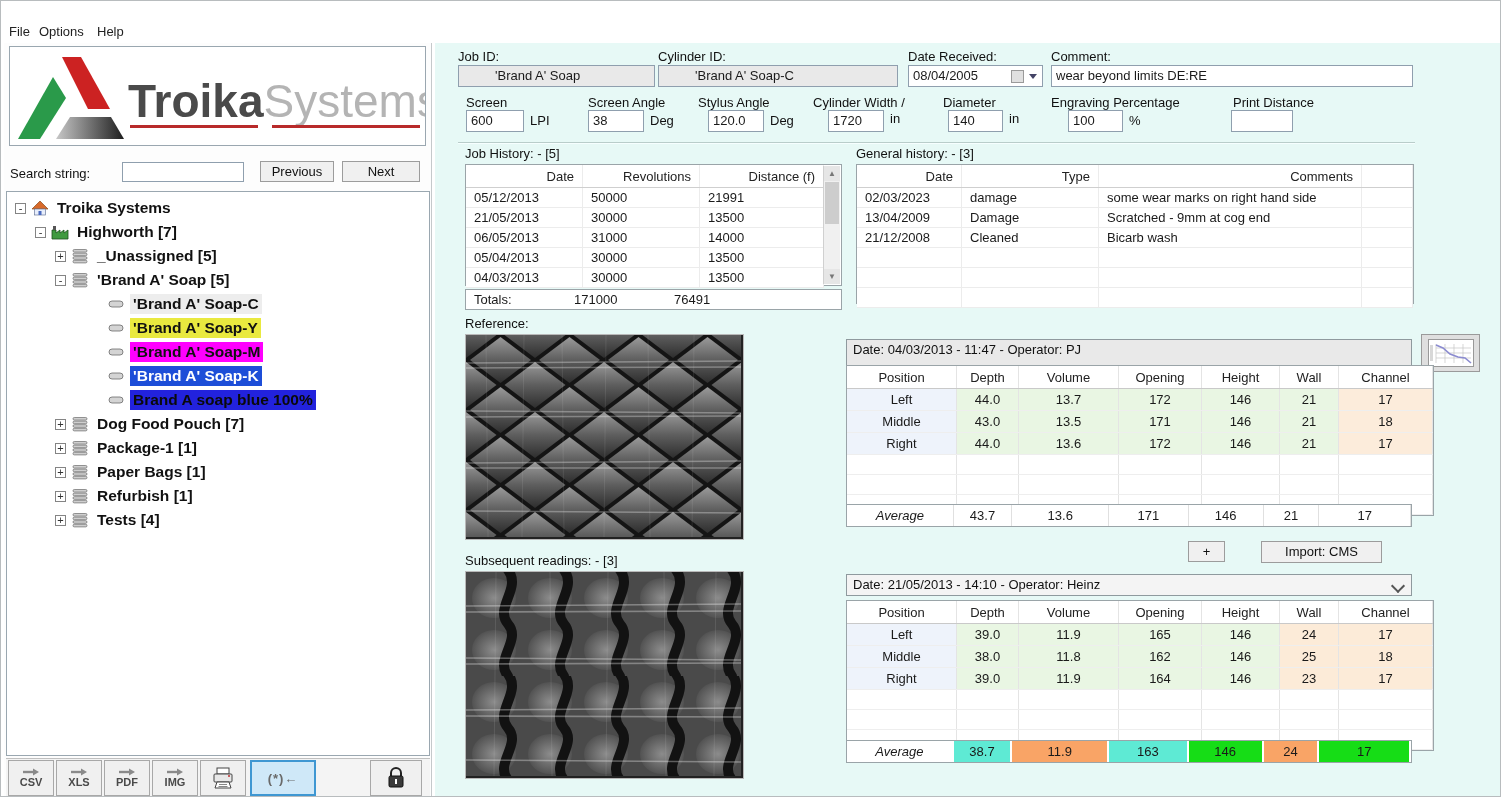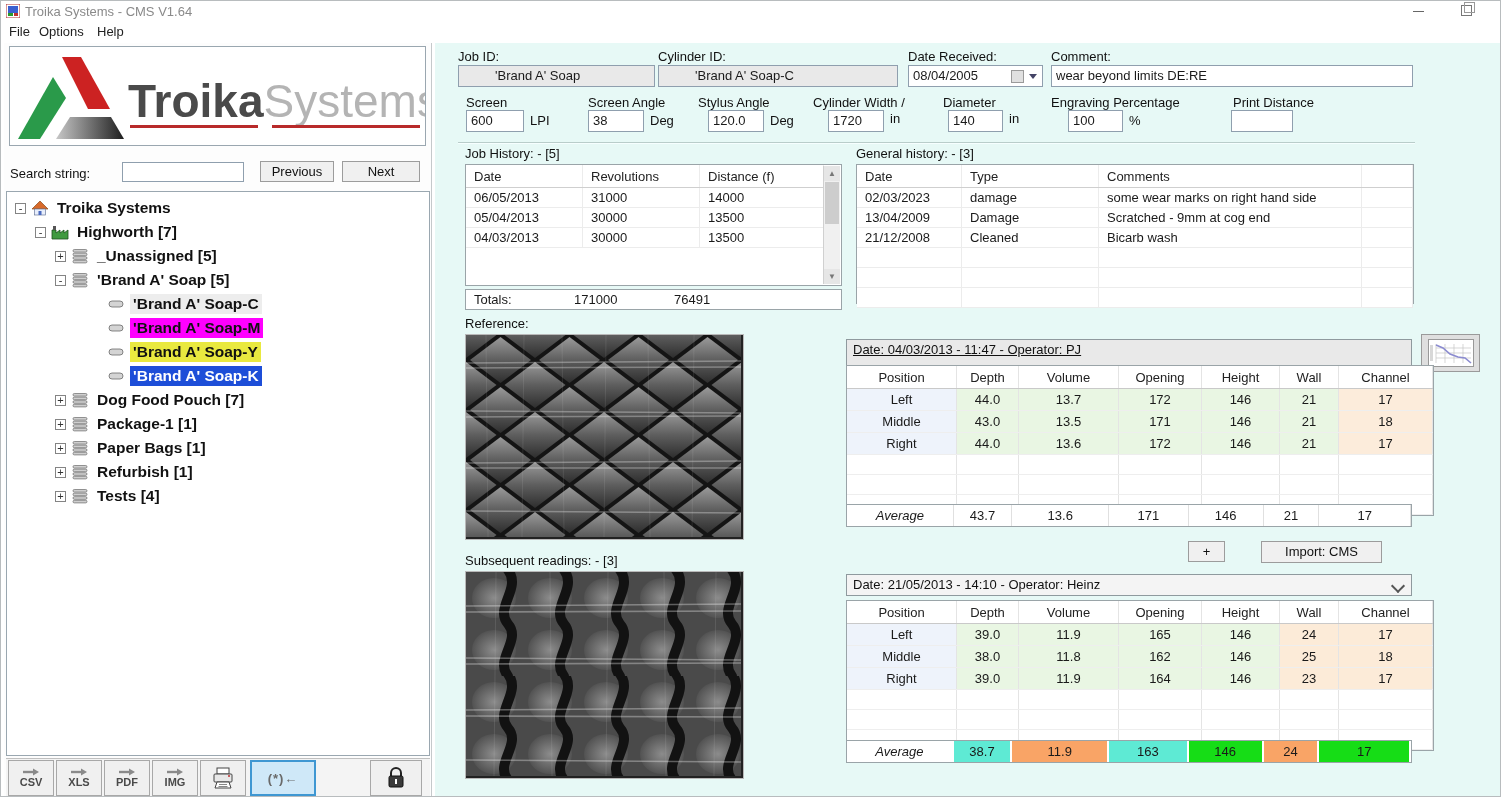--- a/index.html
+++ b/index.html
@@ -42,21 +42,21 @@
   #right-panel{left:434px;top:42px;width:1067px;height:753px;background:#e7f9f6;}
   .flabel{font-size:13px;color:#111;}
   .field{border:1px solid #8f9fae;background:#fff;font-size:13px;padding:2px 4px;height:22px;box-sizing:border-box;line-height:16px;}
   .field.gray{background:#e9e9e9;padding-left:36px;}
   .unit{font-size:13px;color:#111;}
   #sep-line{left:23px;top:99px;width:957px;height:0;border-top:1px solid #b9cdca;border-bottom:1px solid #f6ffff;}
 
   .panel-title{font-size:13px;color:#111;}
   .datatable{border-collapse:collapse;table-layout:fixed;background:#fff;font-size:13px;}
   .databox{background:#fff;border:1px solid #9aa4a8;box-sizing:border-box;}
-  .datatable th{font-weight:normal;text-align:left;padding:3px 8px;border-bottom:1px solid #cfcfcf;border-right:1px solid #ececec;color:#222;height:16px;}
+  .datatable th{font-weight:normal;text-align:right;padding:3px 8px;border-bottom:1px solid #cfcfcf;border-right:1px solid #ececec;color:#222;height:16px;}
   .datatable td{padding:1px 8px;border-bottom:1px solid #ececec;border-right:1px solid #ececec;height:17px;overflow:hidden;white-space:nowrap;}
 
   
   #jh-box{left:30px;top:121px;width:377px;height:122px;}
   #jh-table{width:358px;}
   #jh-table th.col-0,#jh-table td.col-0{width:100px;}
   #jh-table th.col-1,#jh-table td.col-1{width:100px;}
   #jh-scroll{position:absolute;right:1px;top:1px;width:16px;height:118px;background:#f0f0f0;border-left:1px solid #d0d0d0;}
   .sb-arrow{position:absolute;left:0;width:16px;height:15px;background:#e6e6e6;color:#777;font-size:8px;text-align:center;line-height:15px;}
   #jh-thumb{position:absolute;left:1px;top:16px;width:14px;height:42px;background:#cdcdcd;}
@@ -70,21 +70,21 @@
 
   
   .img-frame{border:1px solid #b9b9b9;background:#222;}
   #ref-label{left:30px;top:273px;}
   #ref-img{left:30px;top:291px;width:277px;height:204px;}
   #sub-label{left:30px;top:510px;}
   #sub-img{left:30px;top:528px;width:277px;height:206px;}
 
   
   .reading-header{background:#e9e9e9;border:1px solid #8f9a9e;box-sizing:border-box;font-size:13px;line-height:20px;padding:0 6px;color:#111;}
-  #r1-header{left:411px;top:296px;width:566px;height:28px;text-decoration:underline;}
+  #r1-header{left:411px;top:296px;width:566px;height:28px;}
   #r2-header{left:411px;top:531px;width:566px;height:22px;background:#f4f4f4;}
   .chev{position:absolute;right:8px;top:6px;width:8px;height:8px;border-right:2px solid #555;border-bottom:2px solid #555;transform:rotate(45deg);}
   #chart-btn{left:986px;top:291px;width:59px;height:38px;background:#dfdfdf;border:1px solid #9a9a9a;box-sizing:border-box;display:flex;align-items:center;justify-content:center;}
 
   .mt{border-collapse:collapse;table-layout:fixed;background:#fff;font-size:13px;width:566px;}
   .mt th{font-weight:normal;border-bottom:1px solid #c9c9c9;border-right:1px solid #e4e4e4;height:20px;color:#222;text-align:center;}
   .mt td{border-bottom:1px solid #eeeeee;border-right:1px solid #e4e4e4;height:17px;text-align:center;overflow:hidden;}
   .mt tbody tr:nth-child(-n+3) td{height:19px;}
   .mt .col-0{width:107px;} .mt .col-1{width:59px;} .mt .col-2{width:97px;}
   .mt .col-3{width:80px;} .mt .col-4{width:75px;} .mt .col-5{width:56px;} .mt .col-6{width:91px;}
@@ -105,37 +105,20 @@
   #avg2-box .c-red{background:#5eead4;} #avg2-box .c-orange{background:#f9a466;} #avg2-box .c-green{background:#16dd16;}
 
   #plus-btn{left:753px;top:498px;width:37px;height:21px;line-height:19px;}
   #import-btn{left:826px;top:498px;width:121px;height:22px;line-height:20px;}
 </style>
 </head>
 <body>
 
 <div id="app">
 
-  <div class="abs" id="titlebar">
-    <svg class="abs" style="left:5px;top:3px" width="14" height="14" viewBox="0 0 14 14">
-      <rect x="0" y="0" width="14" height="14" fill="#fff" stroke="#b03030"></rect>
-      <rect x="2" y="2" width="10" height="7" fill="#3a5fd0"></rect>
-      <rect x="2" y="9" width="5" height="3" fill="#2a9a2a"></rect>
-      <rect x="8" y="9" width="4" height="3" fill="#c03030"></rect>
-    </svg>
-    <div class="abs" id="title-text">Troika Systems - CMS V1.64</div>
-    <div class="abs win-btn" style="left:1400px;">
-      <div style="margin:10px auto 0;width:11px;border-top:1px solid #666"></div>
-    </div>
-    <div class="abs win-btn" style="left:1448px;">
-      <div style="position:relative;margin:4px auto 0;width:9px;height:9px;border:1px solid #777;background:#fff;">
-        <div style="position:absolute;left:2px;top:-4px;width:9px;height:9px;border:1px solid #999;"></div>
-      </div>
-    </div>
-  </div>
 
   <div class="abs" id="menubar">
     <span class="abs menu-item" style="left:8px">File</span>
     <span class="abs menu-item" style="left:38px">Options</span>
     <span class="abs menu-item" style="left:96px">Help</span>
   </div>
 
   <div class="abs" id="left-panel">
 
     <div class="abs" id="logo-box">
@@ -215,39 +198,46 @@
           <rect x="2" y="5" width="14" height="6" rx="3" fill="#d4d4d4" stroke="#6a6a6a" stroke-width="0.8"></rect>
         </svg>
         <span class="tree-label" style="background:#ededed">'Brand A' Soap-C</span>
       </div>
 
       <div class="tree-item lv3">
         <span class="exp hidden-exp"></span>
         <svg class="t-icon" viewBox="0 0 18 16">
           <rect x="2" y="5" width="14" height="6" rx="3" fill="#d4d4d4" stroke="#6a6a6a" stroke-width="0.8"></rect>
         </svg>
-        <span class="tree-label" style="background:#ff00ff">'Brand A' Soap-M</span>
+        <span class="tree-label" style="background:#e9e93f">'Brand A' Soap-Y</span>
       </div>
 
       <div class="tree-item lv3">
         <span class="exp hidden-exp"></span>
         <svg class="t-icon" viewBox="0 0 18 16">
           <rect x="2" y="5" width="14" height="6" rx="3" fill="#d4d4d4" stroke="#6a6a6a" stroke-width="0.8"></rect>
         </svg>
-        <span class="tree-label" style="background:#e9e93f">'Brand A' Soap-Y</span>
+        <span class="tree-label" style="background:#ff00ff">'Brand A' Soap-M</span>
       </div>
 
       <div class="tree-item lv3">
         <span class="exp hidden-exp"></span>
         <svg class="t-icon" viewBox="0 0 18 16">
           <rect x="2" y="5" width="14" height="6" rx="3" fill="#d4d4d4" stroke="#6a6a6a" stroke-width="0.8"></rect>
         </svg>
         <span class="tree-label" style="background:#1d4ed8;color:#ffffff">'Brand A' Soap-K</span>
       </div>
 
+      <div class="tree-item lv3">
+        <span class="exp hidden-exp"></span>
+        <svg class="t-icon" viewBox="0 0 18 16">
+          <rect x="2" y="5" width="14" height="6" rx="3" fill="#d4d4d4" stroke="#6a6a6a" stroke-width="0.8"></rect>
+        </svg>
+        <span class="tree-label" style="background:#2222dd;color:#0a0a0a">Brand A soap blue 100%</span>
+      </div>
 
       <div class="tree-item lv2">
         <span class="exp">+</span>
         <svg class="t-icon" viewBox="0 0 18 16">
           <g fill="#cfcfcf" stroke="#6a6a6a" stroke-width="0.7">
             <rect x="2" y="1.5" width="14" height="2.6" rx="1.3"></rect>
               <rect x="2" y="5.1" width="14" height="2.6" rx="1.3"></rect>
             <rect x="2" y="8.7" width="14" height="2.6" rx="1.3"></rect>
               <rect x="2" y="12.3" width="14" height="2.6" rx="1.3"></rect>
           </g>
@@ -411,20 +401,30 @@
     <div class="abs databox" id="jh-box">
       <table class="datatable" id="jh-table">
         <thead>
           <tr>
             <th class="col-0">Date</th>
             <th class="col-1">Revolutions</th>
             <th class="col-2">Distance (f)</th>
           </tr>
         </thead>
         <tbody>
+            <tr>
+              <td class="col-0 filled">05/12/2013</td>
+              <td class="col-1 filled">50000</td>
+              <td class="col-2 filled">21991</td>
+            </tr>
+            <tr>
+              <td class="col-0 filled">21/05/2013</td>
+              <td class="col-1 filled">30000</td>
+              <td class="col-2 filled">13500</td>
+            </tr>
             <tr>
               <td class="col-0 filled">06/05/2013</td>
               <td class="col-1 filled">31000</td>
               <td class="col-2 filled">14000</td>
             </tr>
             <tr>
               <td class="col-0 filled">05/04/2013</td>
               <td class="col-1 filled">30000</td>
               <td class="col-2 filled">13500</td>
             </tr>

